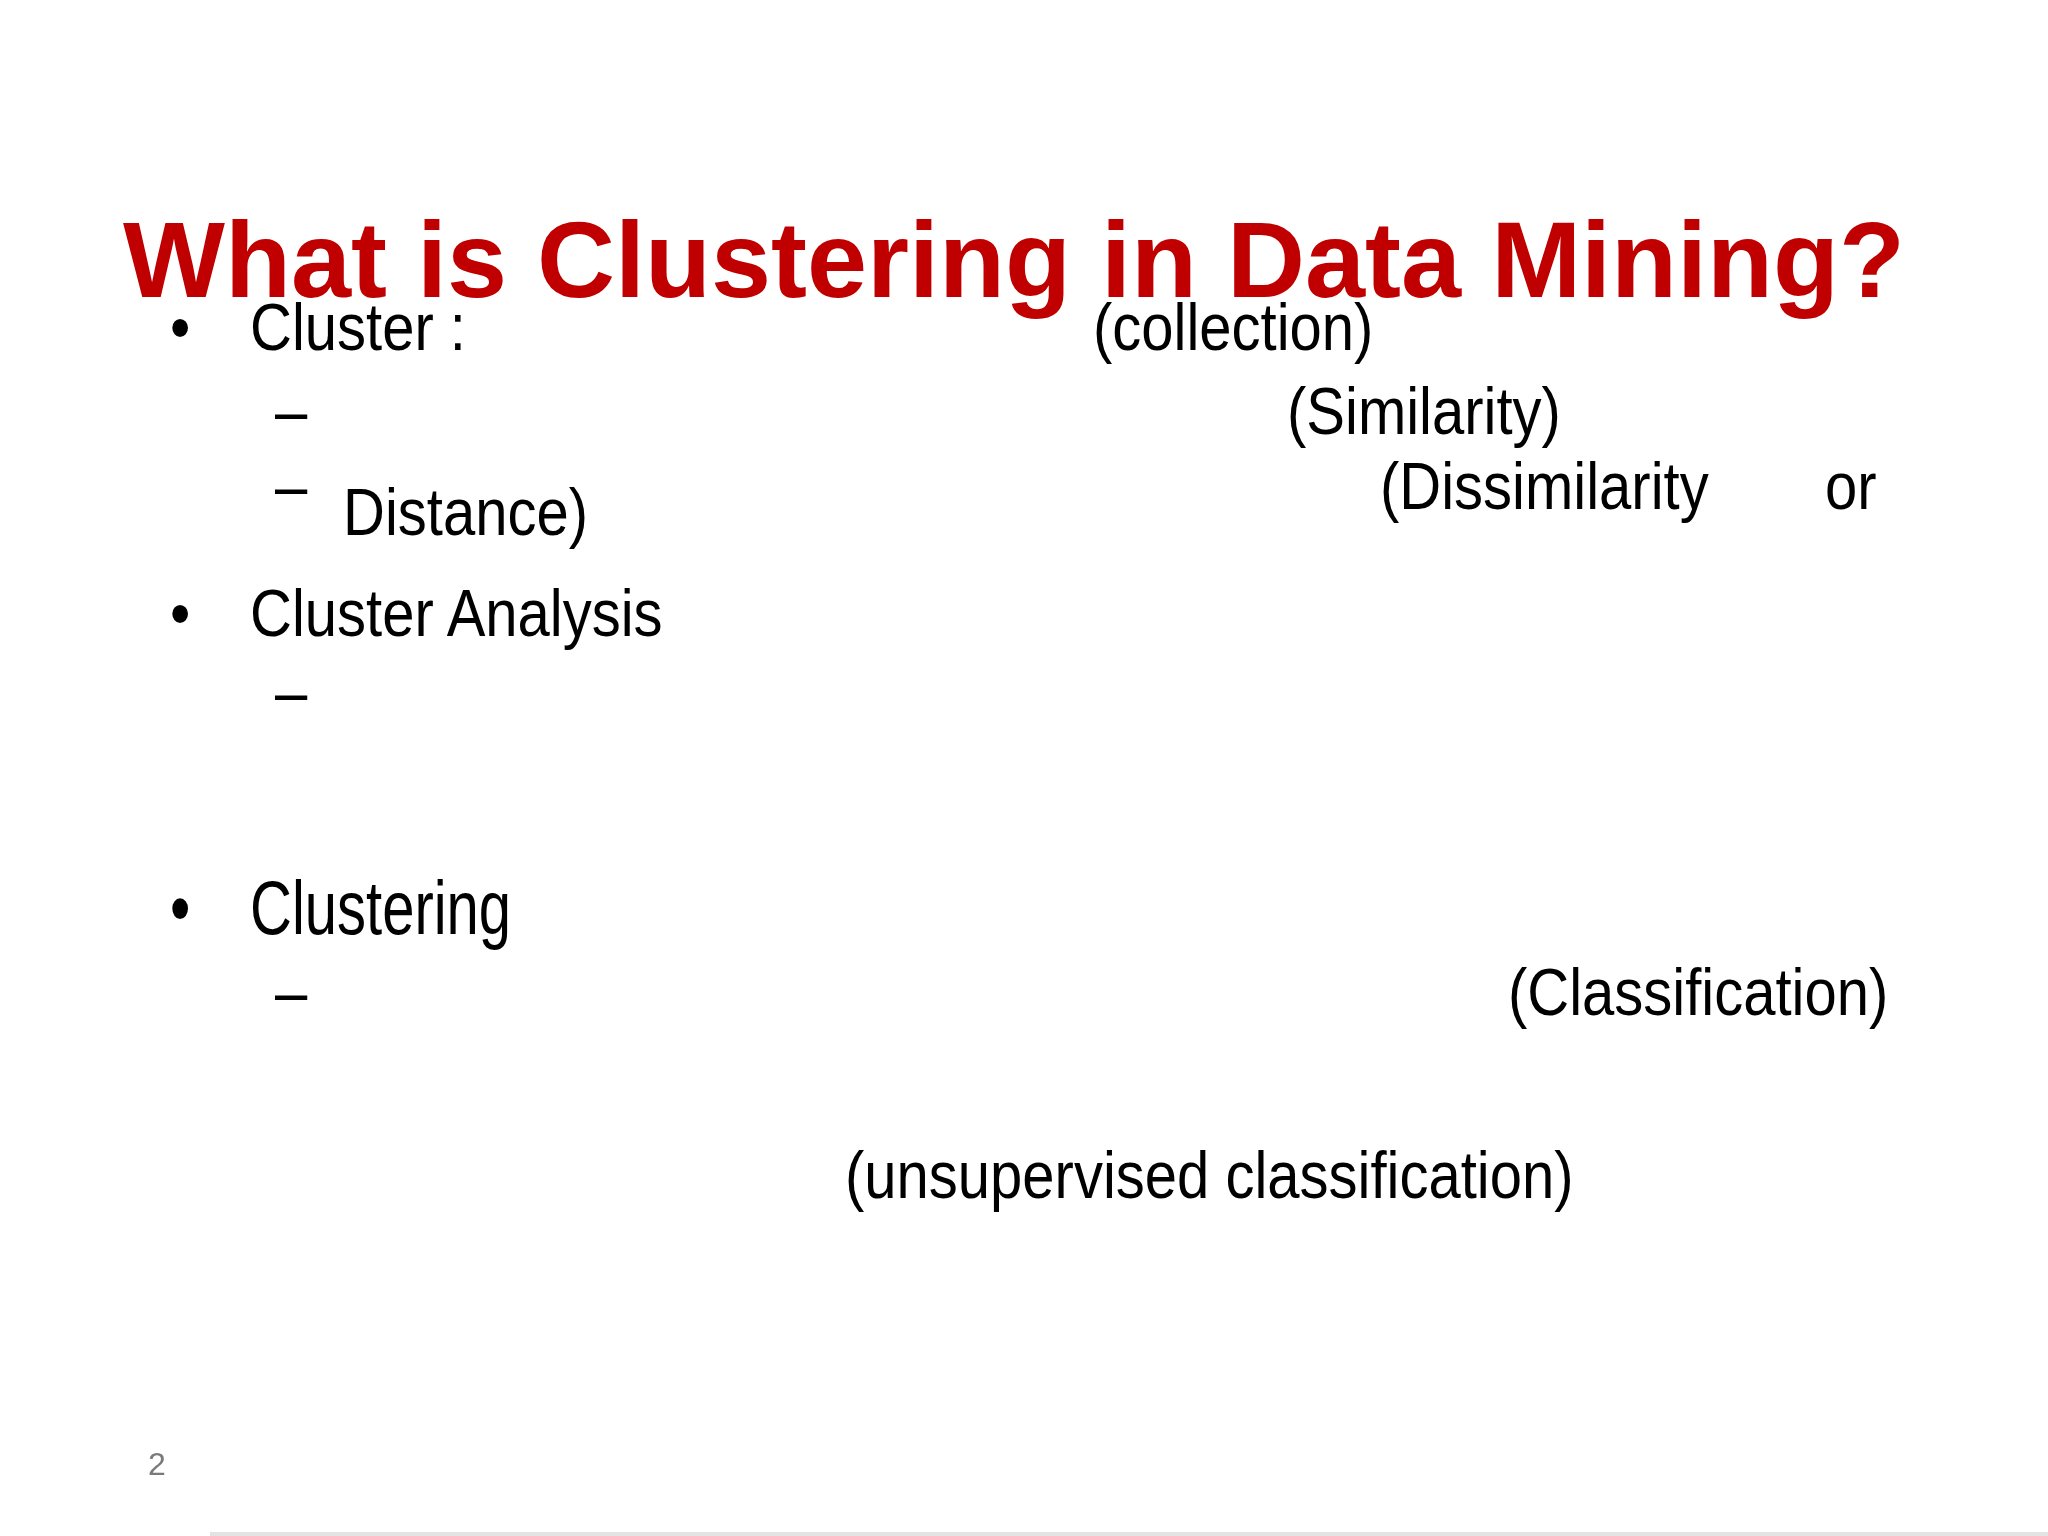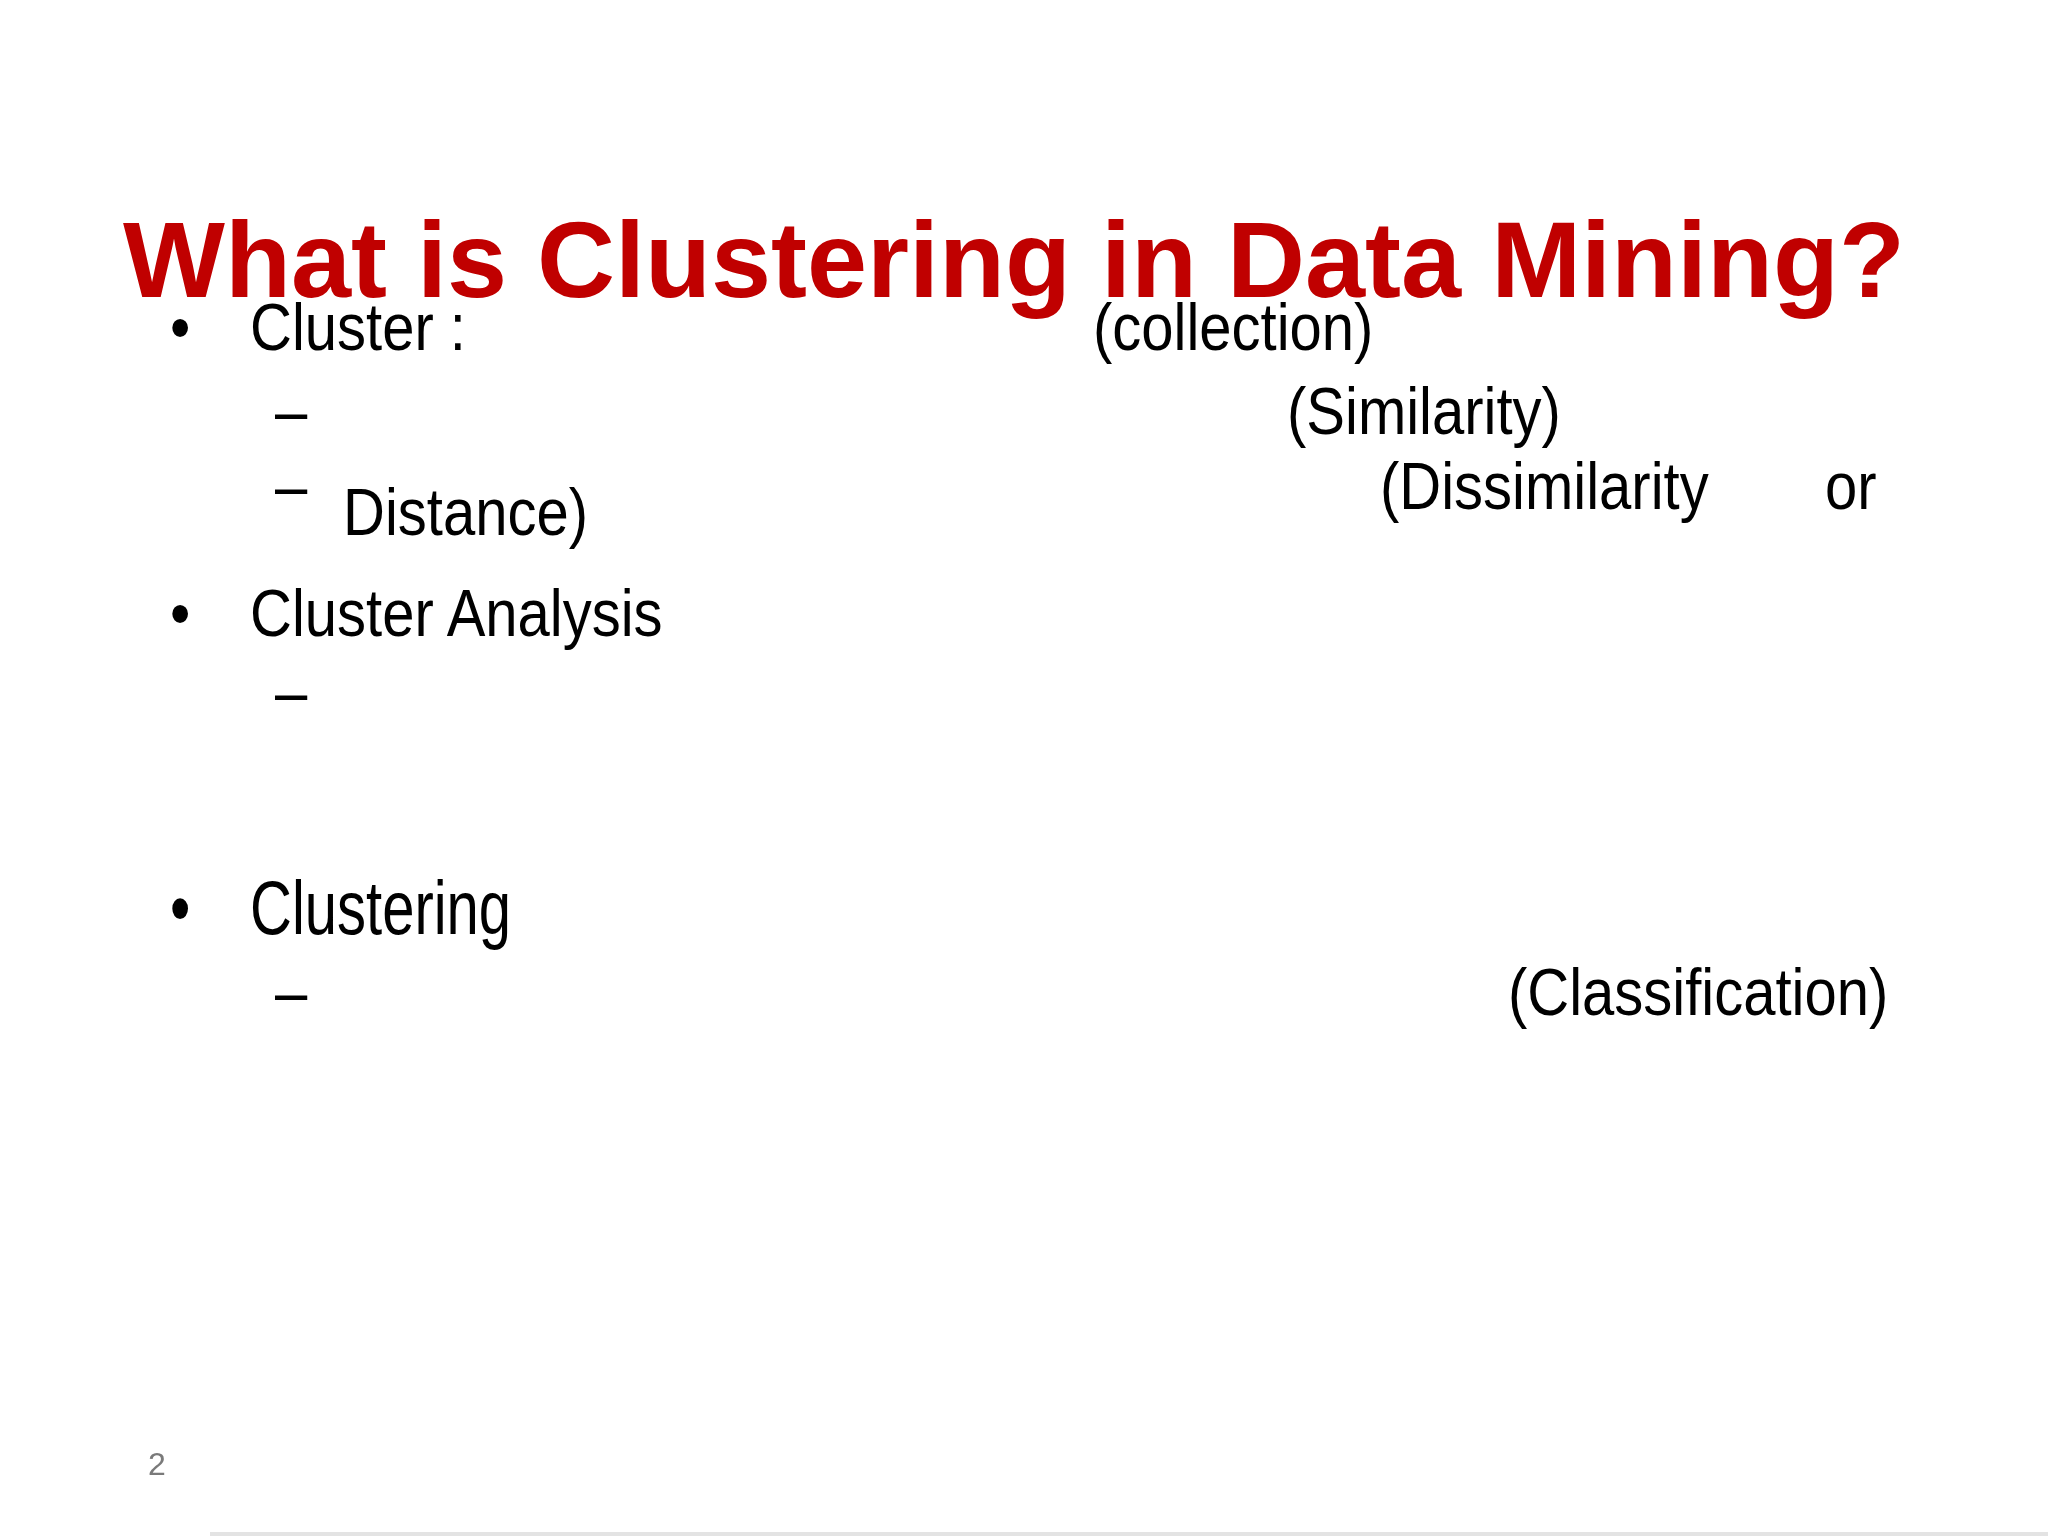--- a/index.html
+++ b/index.html
@@ -84,18 +84,21 @@
   <div class="line" style="top:872px; --sy:1.3">
     <span style="left:170px">•</span>
     <span style="left:250px">Clustering</span>
   </div>
 
   <div class="line" style="top:956px">
     <span style="left:275px">–</span>
     <span style="left:1508px">(Classification)</span>
   </div>
 
+  <div class="line" style="top:1139px">
+    <span style="left:845px">(unsupervised classification)</span>
+  </div>
 
   <div class="page-num">2</div>
 
   <div class="bottom-edge"></div>
 
 </div>
 
 </body></html>

